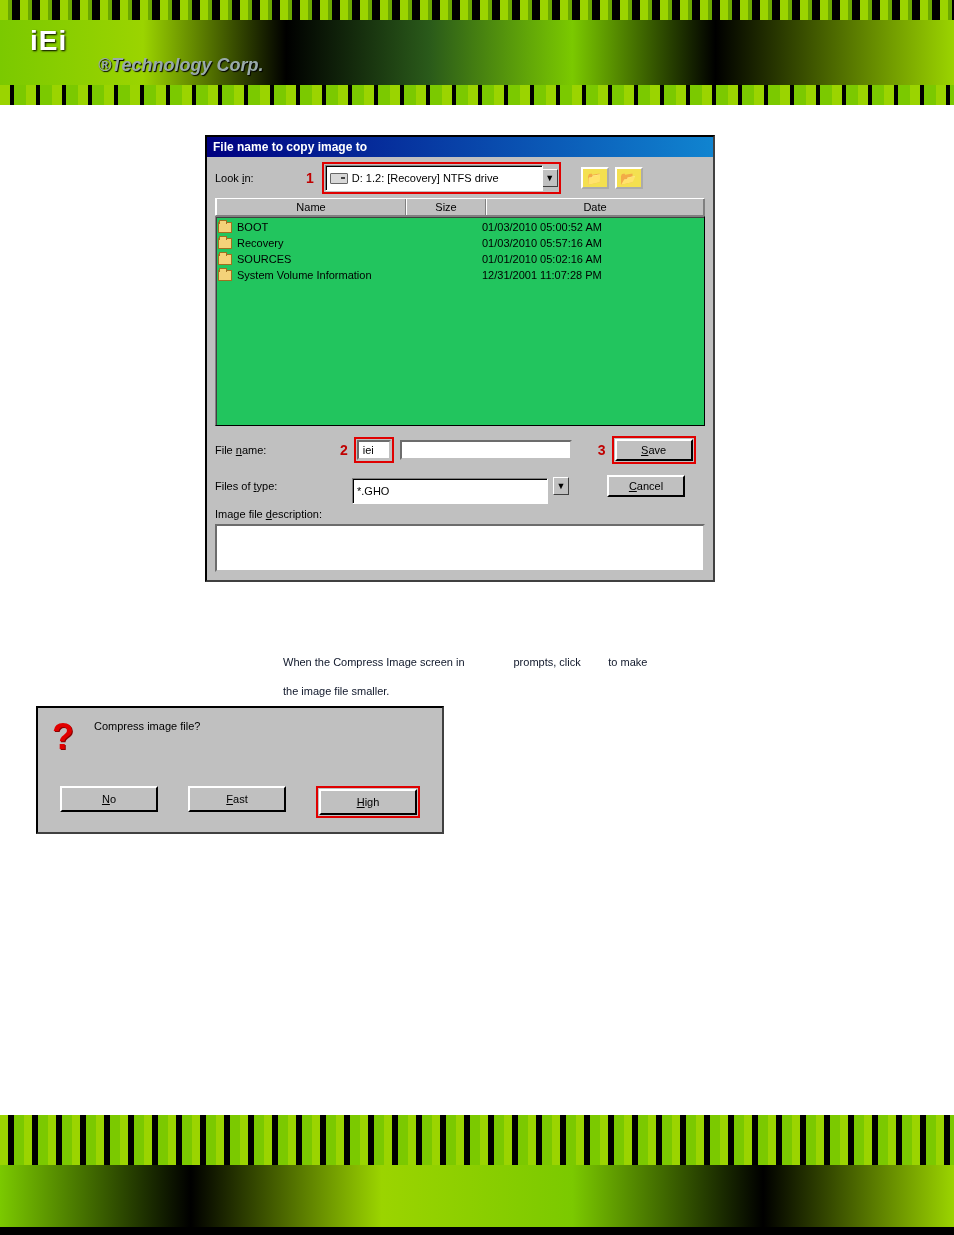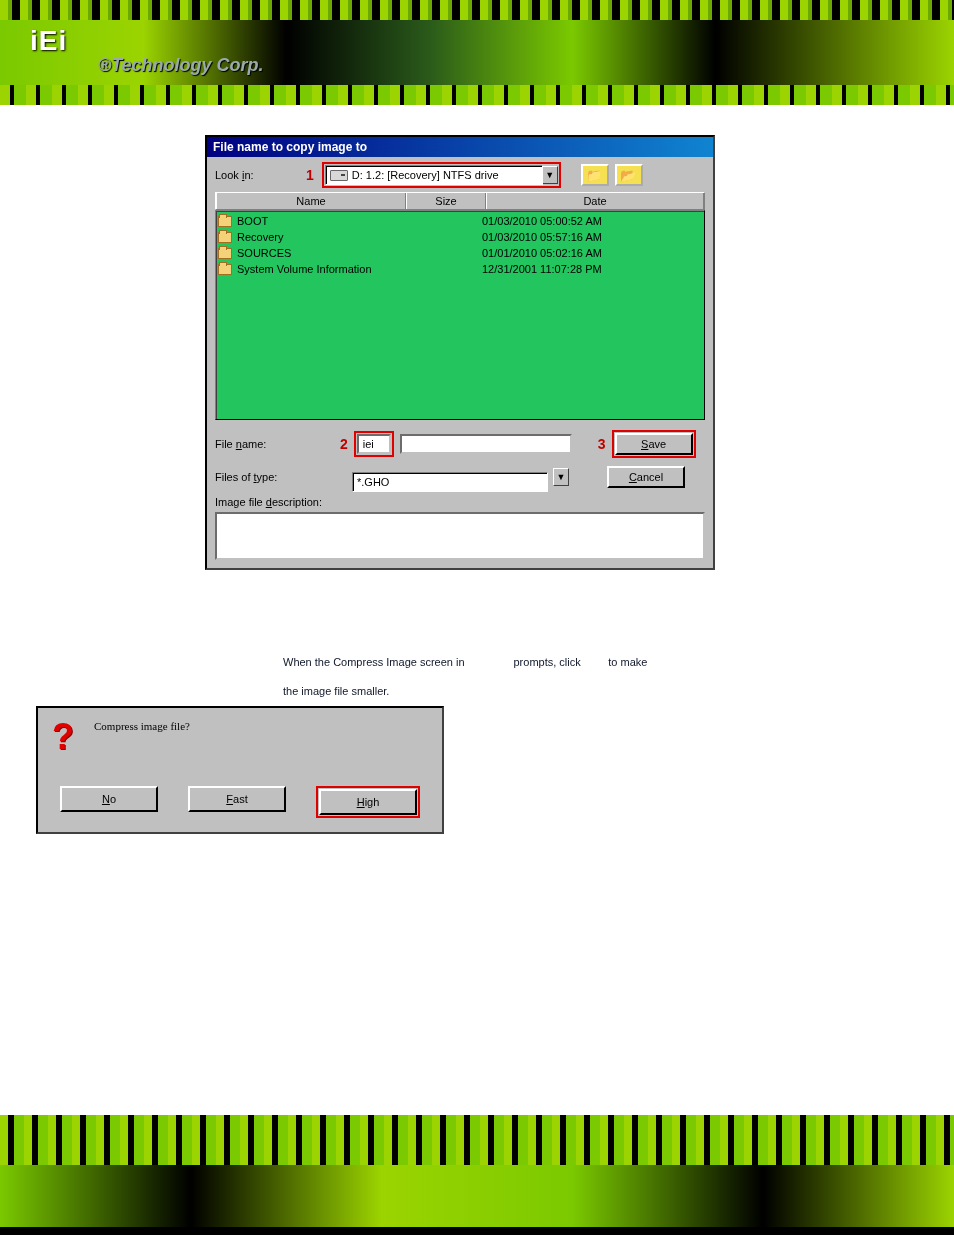--- a/index.html
+++ b/index.html
@@ -93,21 +93,21 @@
   .lbl { width: 85px; font-size: 11px; }
   .under { text-decoration: underline; }
   .dropdown {
     background: #fff;
     border: 1px solid #000;
     border-top-color: #808080; border-left-color: #808080;
     border-right-color: #fff; border-bottom-color: #fff;
     box-shadow: inset 1px 1px 0 #000;
     height: 20px;
     display: flex; align-items: center;
-    padding: 3px 4px;
+    padding: 12px 4px;
     font-size: 11px;
     position: relative;
     flex: 0 0 auto;
   }
   .dropdown-arrow {
     width: 16px; height: 18px;
     background: #c0c0c0;
     border: 1px solid #fff;
     border-right-color: #404040; border-bottom-color: #404040;
     display: flex; align-items: center; justify-content: center;
@@ -336,21 +336,21 @@
   <span>prompts, click</span>
   &nbsp;&nbsp;&nbsp;&nbsp;&nbsp;&nbsp;&nbsp;
   <span>to make</span><br>
   <span>the image file smaller.</span>
 </div>
 
 <div class="dialog2">
   <div class="dlg2-body">
     <div class="dlg2-msg">
       <div class="q-icon"></div>
-      <div style="font-size:11px;padding-top:2px;font-family:Liberation Serif, serif;">Compress image file?</div>
+      <div style="font-size:11px;padding-top:2px;">Compress image file?</div>
     </div>
     <div class="dlg2-btns">
       <button class="btn2"><span class="under">N</span>o</button>
       <button class="btn2"><span class="under">F</span>ast</button>
       <span class="red-box">
         <button class="btn2"><span class="under">H</span>igh</button>
       </span>
     </div>
   </div>
 </div>

